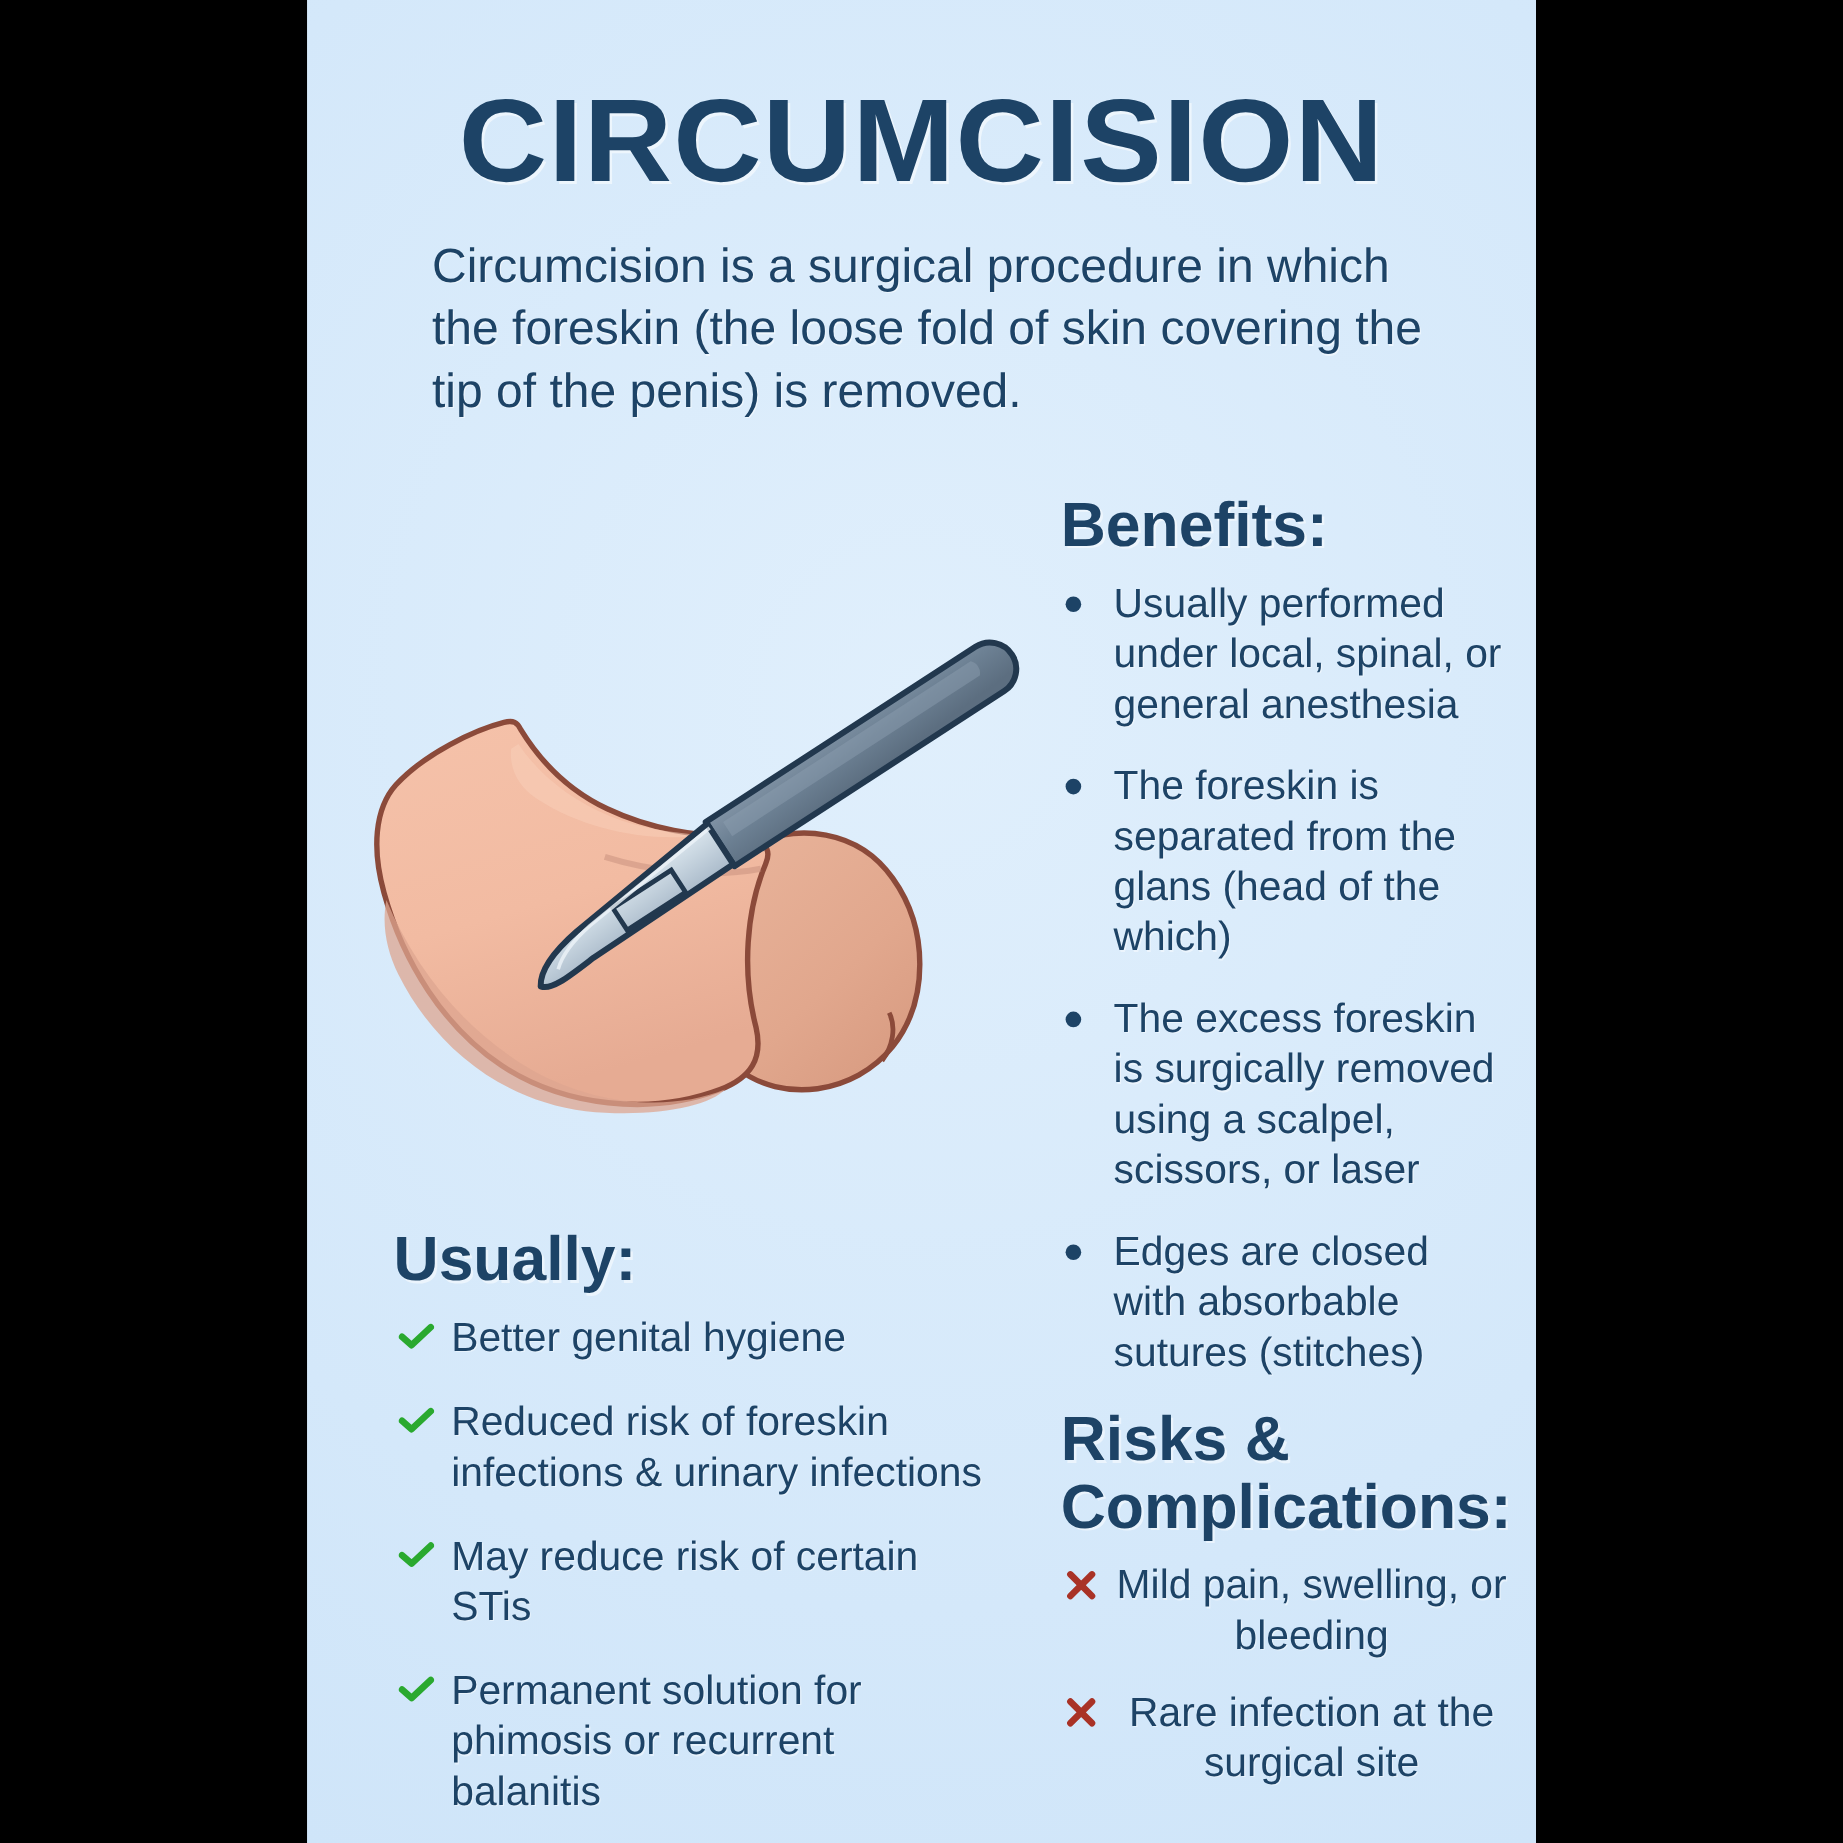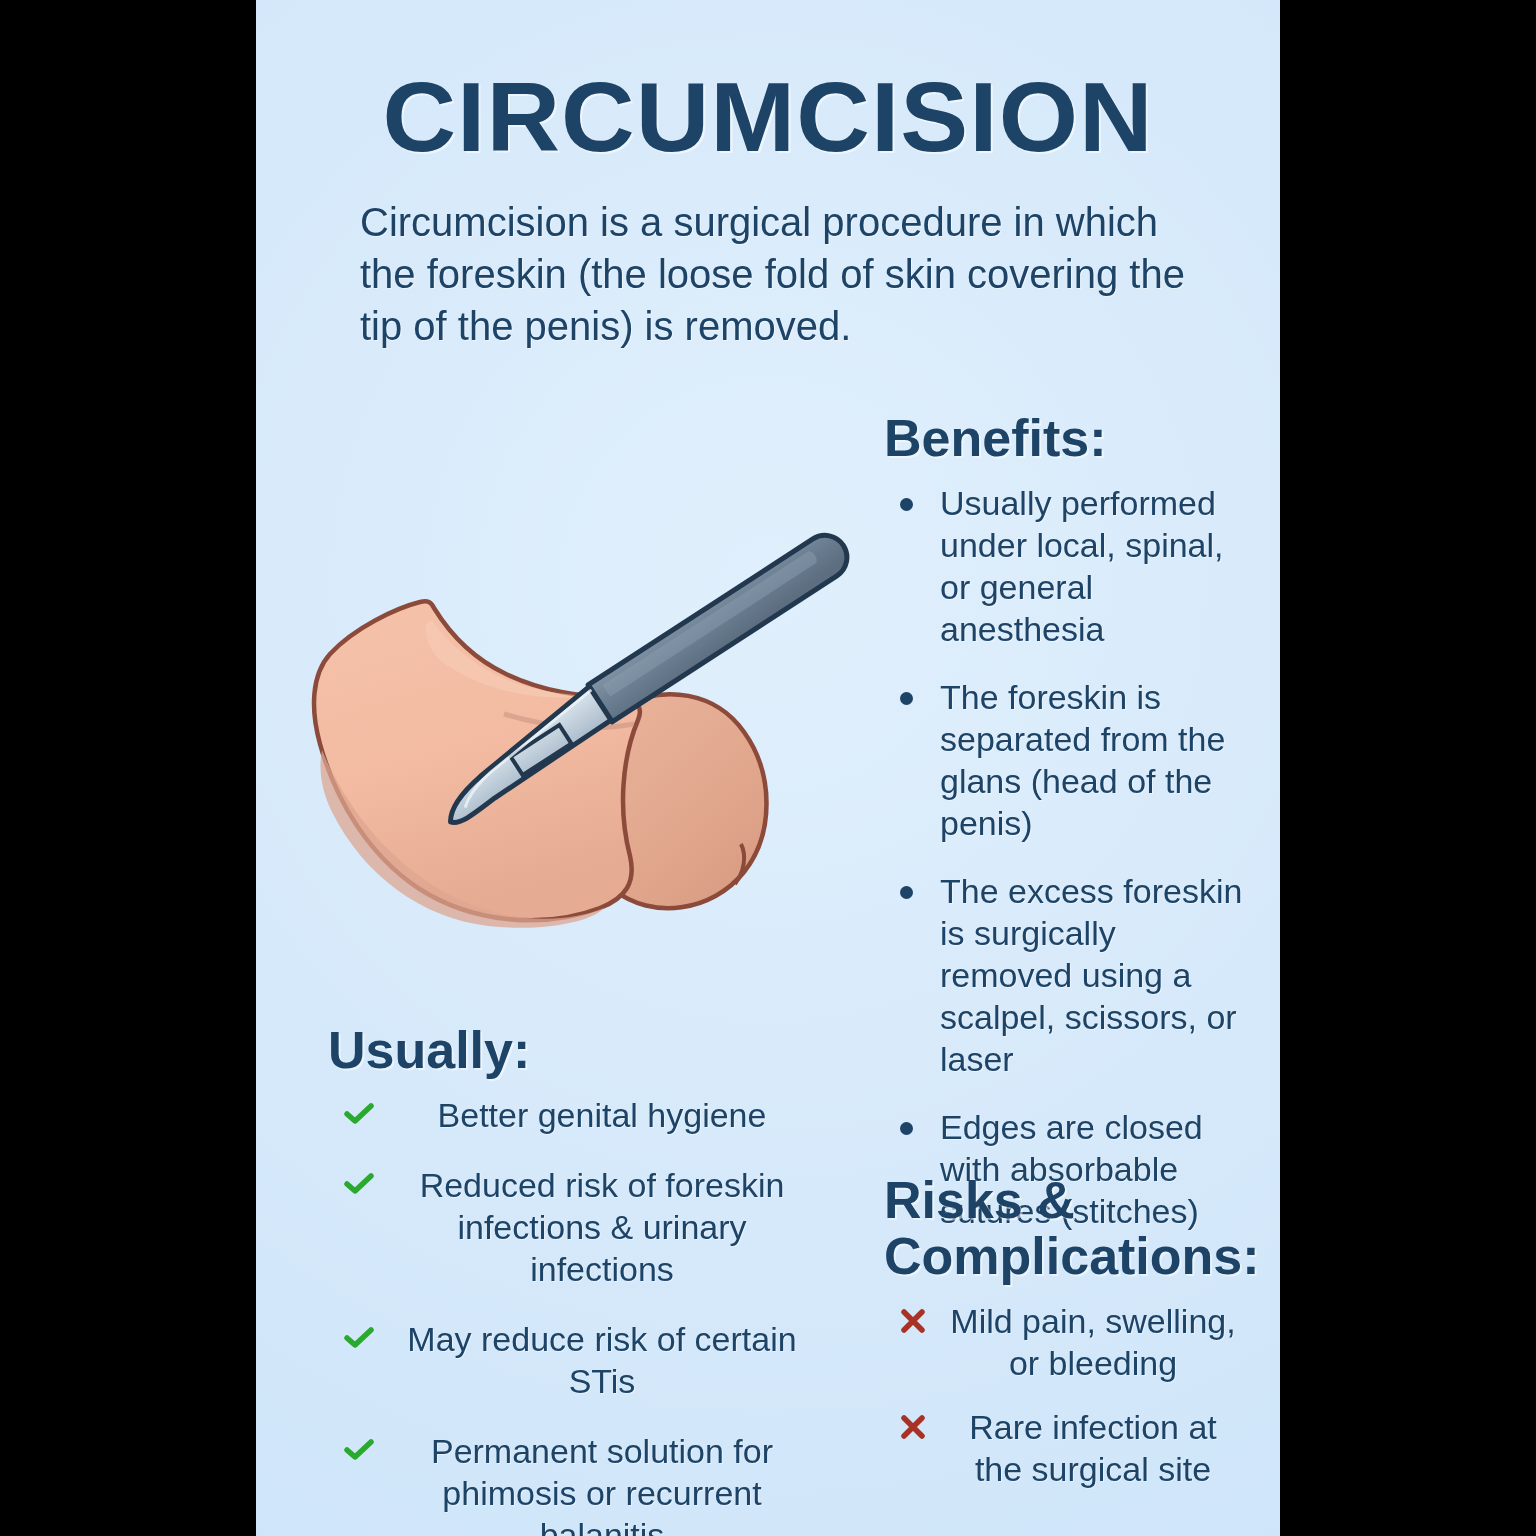--- a/index.html
+++ b/index.html
@@ -88,21 +88,21 @@
   }
   #benefits-col {
     position: absolute;
     left: 72px;
     top: 1022px;
     width: 500px;
   }
 
   ul.list {
     list-style: none;
-    margin: 12px;
+    margin: 0;
     padding: 0;
   }
   ul.list li {
     position: relative;
     padding-left: 44px;
     margin-bottom: 26px;
     font-size: 34px;
     line-height: 42px;
     color: #1d4366;
     text-shadow: 1px 1px 0 rgba(255,255,255,0.45);
@@ -127,21 +127,20 @@
     background: #1d4366;
     vertical-align: middle;
     margin-top: -4px;
   }
   .marker svg { display: block; margin-top: 8px; }
 
   
   #benefits-col ul.list li {
     padding-left: 48px;
     margin-bottom: 28px;
-    text-align: center;
   }
   #risks-col ul.list li {
     padding-left: 46px;
     margin-bottom: 22px;
     text-align: center;
   }
 
   
   #illustration {
     position: absolute;
@@ -242,21 +241,21 @@
 
     <div id="procedure-col">
       <div class="section-head">Benefits:</div>
       <ul class="list">
         <li>
           <span class="marker"><span class="dot"></span></span>
           <span>Usually performed under local, spinal, or general anesthesia</span>
         </li>
         <li>
           <span class="marker"><span class="dot"></span></span>
-          <span>The foreskin is separated from the glans (head of the penis)</span>
+          <span>The foreskin is separated from the glans (head of the which)</span>
         </li>
         <li>
           <span class="marker"><span class="dot"></span></span>
           <span>The excess foreskin is surgically removed using a scalpel, scissors, or laser</span>
         </li>
         <li>
           <span class="marker"><span class="dot"></span></span>
           <span>Edges are closed with absorbable sutures (stitches)</span>
         </li>
       </ul>

